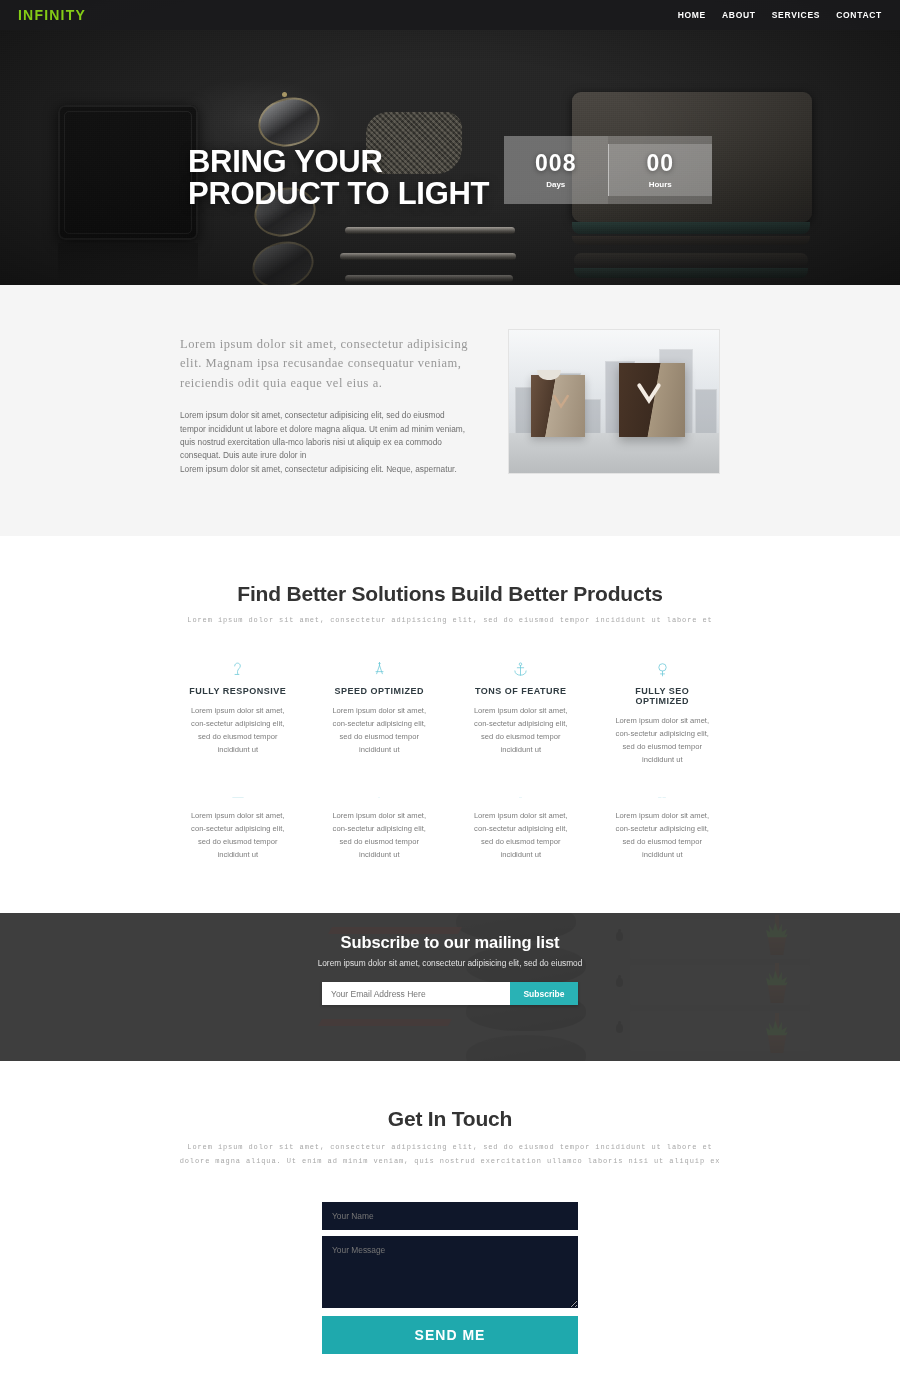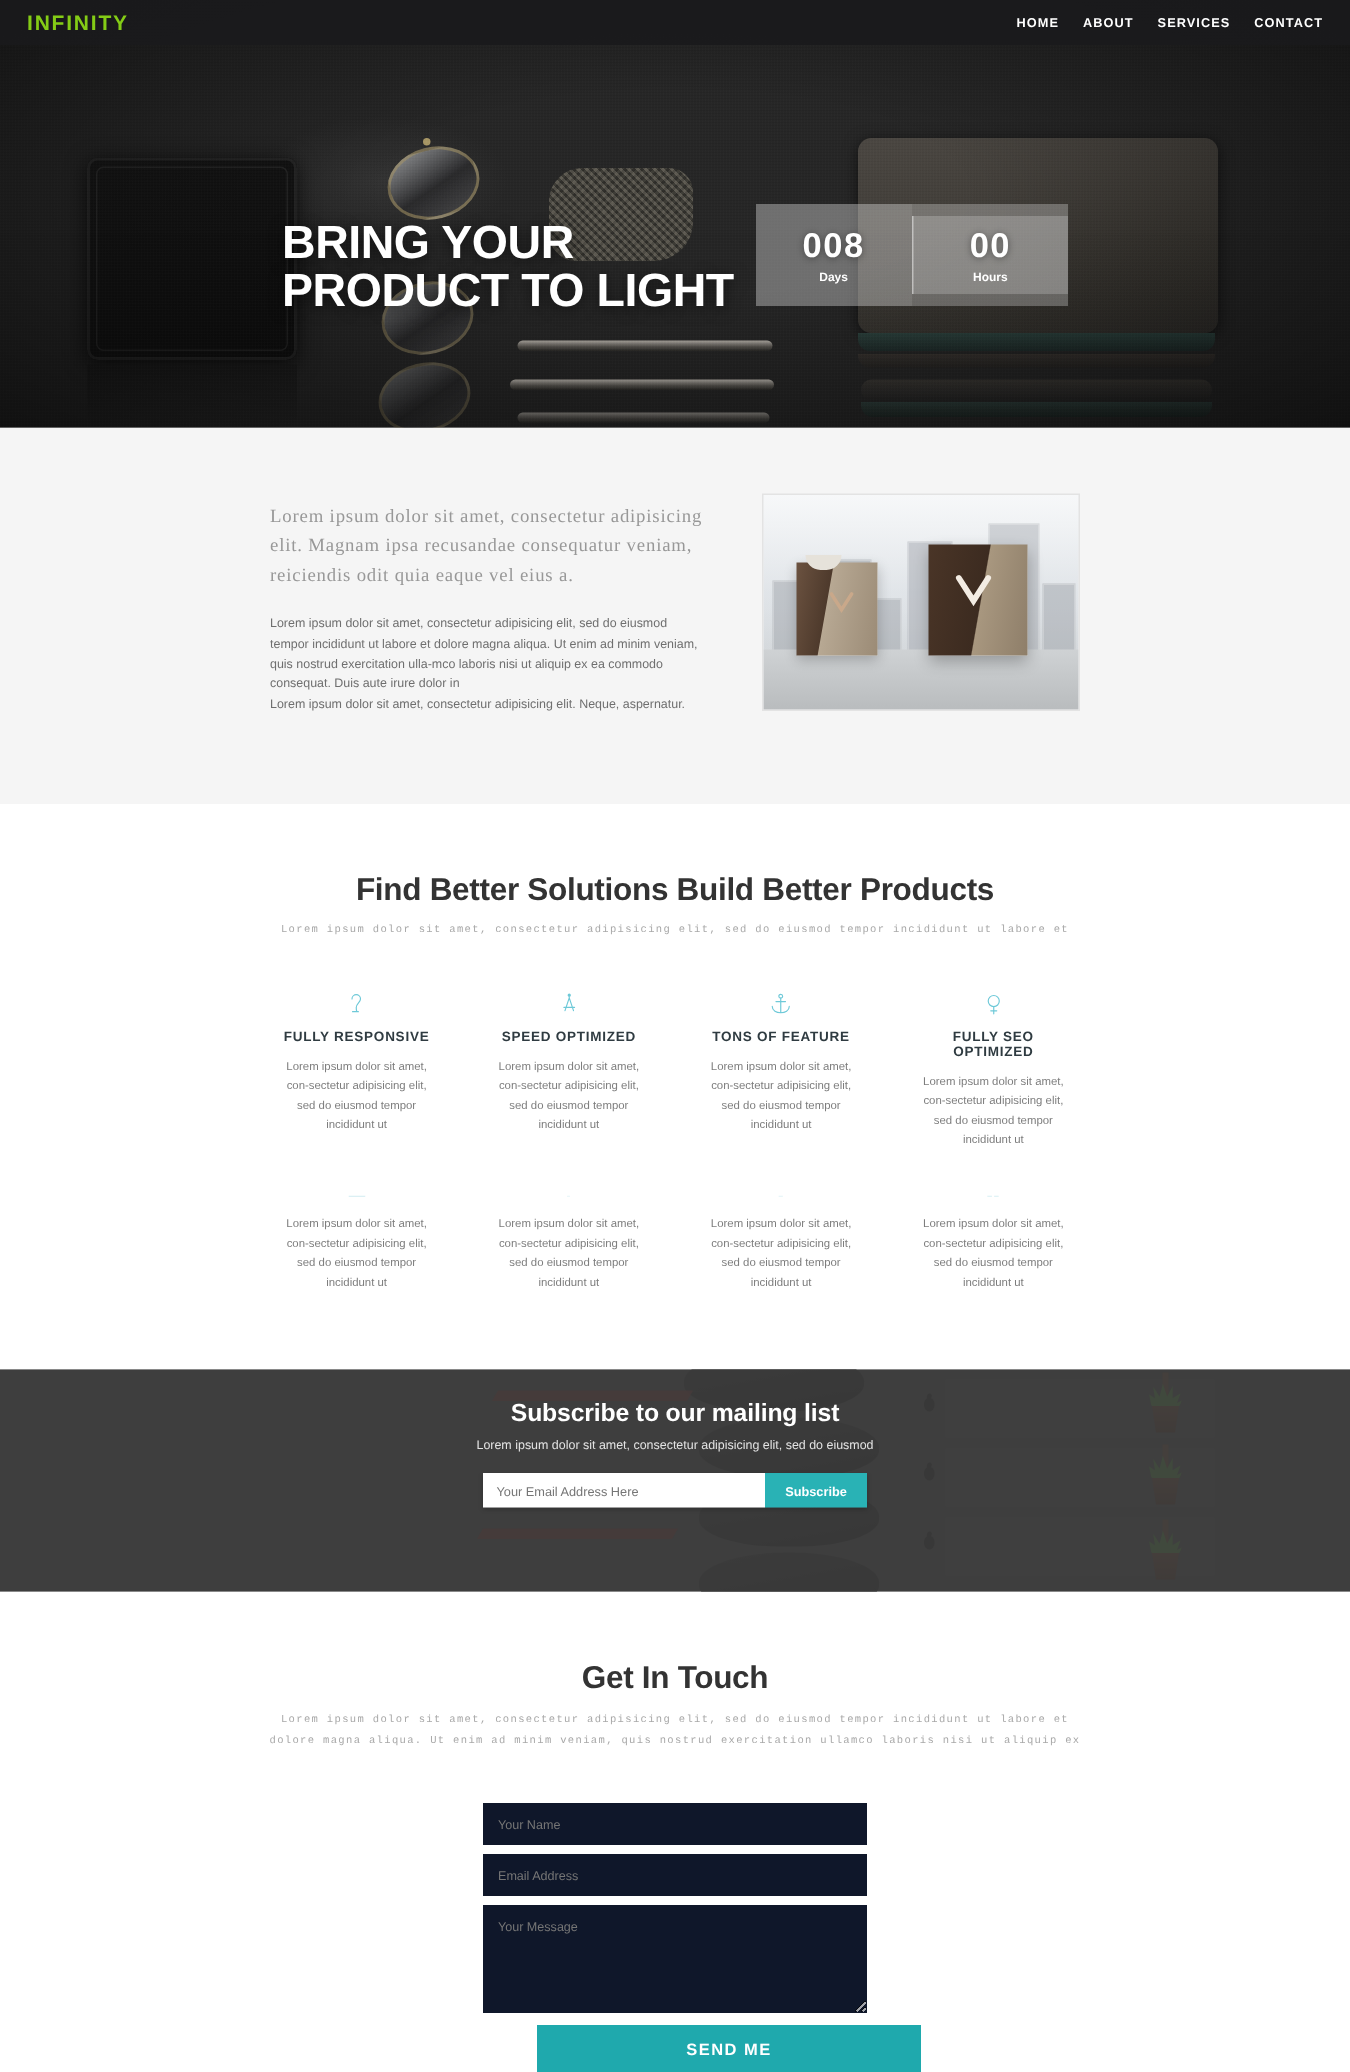--- a/index.html
+++ b/index.html
@@ -278,24 +278,23 @@
   .c-form input, .c-form textarea {
     display:block; width:100%; border:0; outline:none;
     background:#0f172a; color:#8d8d8d;
     font-size:8.4px; font-family:"Liberation Sans", sans-serif;
     padding: 9px 10px; margin-bottom:6px;
   }
   .c-form textarea { height:72px; resize:vertical; }
   .c-form button {
     display:block; width:100%; border:0; cursor:pointer;
     background:#1fa9ad; color:#fff; font-weight:700;
-    font-size:11px; letter-spacing:1px; padding: 11px 0;
+    font-size:14px; letter-spacing:1px; padding: 11px 0;
     font-family:"Liberation Sans", sans-serif;
     margin-top:8px;
-    margin-left:36px;
   }
 </style>
 </head>
 <body>
 
 <div class="page">
 
   <section class="hero">
     <div class="hero-photo">
       <div class="hp-wallet"></div>
@@ -528,19 +527,18 @@
       </form>
     </div>
   </section>
 
   <section class="contact">
     <h2 class="sec-title">Get In Touch</h2>
     <p class="sec-sub">Lorem ipsum dolor sit amet, consectetur adipisicing elit, sed do eiusmod tempor incididunt ut labore et dolore magna aliqua. Ut enim ad minim veniam, quis nostrud exercitation ullamco laboris nisi ut aliquip ex</p>
 
     <form class="c-form">
       <input type="text" placeholder="Your Name" style="">
-      <input type="email" placeholder="Email Address" style="">
       <textarea placeholder="Your Message" style=""></textarea>
       <button type="submit">SEND ME</button>
     </form>
   </section>
 
 </div>
 
 </body></html>

